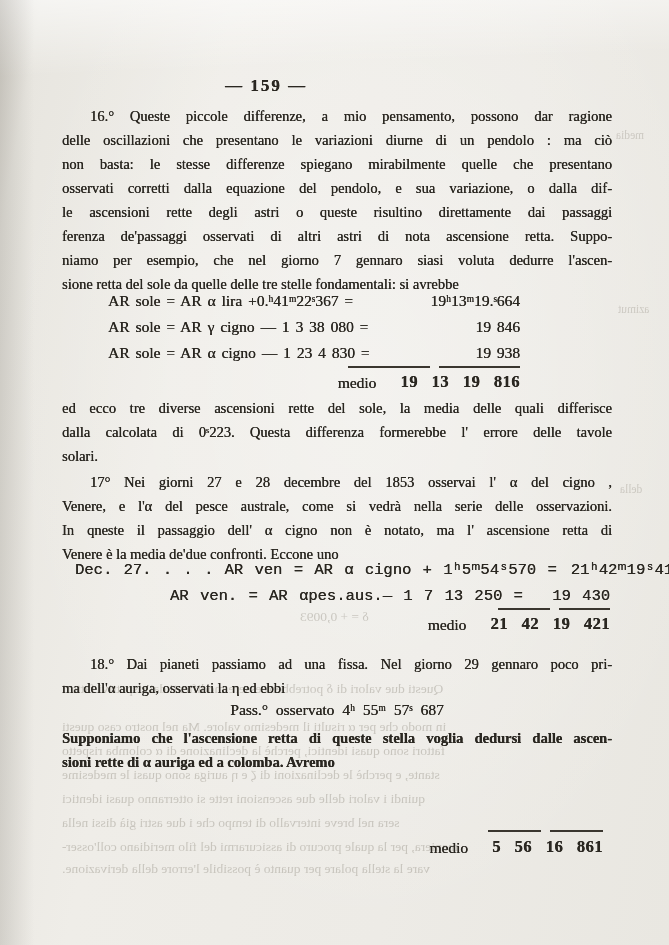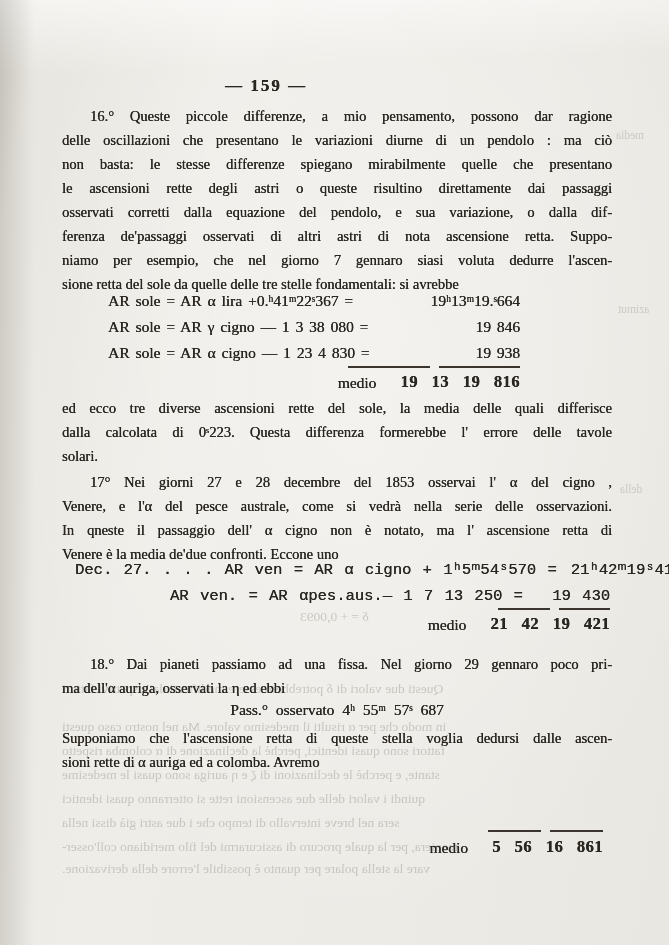--- a/index.html
+++ b/index.html
@@ -72,22 +72,22 @@
   <div class="bleed bleed-sm" style="left:616px; top:126px;">media</div>
   <div class="bleed bleed-sm" style="left:618px; top:300px;">azimut</div>
   <div class="bleed bleed-sm" style="left:620px; top:480px;">della</div>
 
   <div class="pageno ink">— 159 —</div>
 
   <div class="para ink" style="top:104px;">
     <div class="jline indent">16.° Queste piccole differenze, a mio pensamento, possono dar ragione</div>
     <div class="jline">delle oscillazioni che presentano le variazioni diurne di un pendolo : ma ciò</div>
     <div class="jline">non basta: le stesse differenze spiegano mirabilmente quelle che presentano</div>
+    <div class="jline">osservati corretti dalla equazione del pendolo, e sua variazione, o dalla dif-</div>
     <div class="jline">le ascensioni rette degli astri o queste risultino direttamente dai passaggi</div>
-    <div class="jline">osservati corretti dalla equazione del pendolo, e sua variazione, o dalla dif-</div>
     <div class="jline">ferenza de'passaggi osservati di altri astri di nota ascensione retta. Suppo-</div>
     <div class="jline">niamo per esempio, che nel giorno 7 gennaro siasi voluta dedurre l'ascen-</div>
     <div class="jline jlast">sione retta del sole da quelle delle tre stelle fondamentali: si avrebbe</div>
   </div>
 
   <div class="eqblock ink" style="left:108px; top:288px; width:412px;">
     <div class="eqrow">
       <span>AR sole = AR α lira  +0.ʰ41ᵐ22ˢ367 =</span>
       <span class="res">19ʰ13ᵐ19.ˢ664</span>
     </div>
@@ -141,21 +141,21 @@
     <span class="val">21 42 19 421</span>
   </div>
 
   <div class="para ink" style="top:652px;">
     <div class="jline indent">18.° Dai pianeti passiamo ad una fissa. Nel giorno 29 gennaro poco pri-</div>
     <div class="jline jlast">ma dell'α auriga, osservati la η ed ebbi</div>
   </div>
 
   <div class="center-line ink" style="top:701px;">Pass.° osservato 4ʰ 55ᵐ 57ˢ 687</div>
 
-  <div class="para ink" style="top:726px;">
+  <div class="para ink" style="top:726px;font-weight:bold;">
     <div class="jline">Supponiamo che l'ascensione retta di queste stella voglia dedursi dalle ascen-</div>
     <div class="jline jlast">sioni rette di α auriga ed a colomba. Avremo</div>
   </div>
 
   <div class="eqblock ink" style="left:95px; top:776px; width:515px;">
   </div>
   <div class="rule" style="left:488px; top:830px; width:115px;">
       <span></span>
       <span></span>
     </div>

